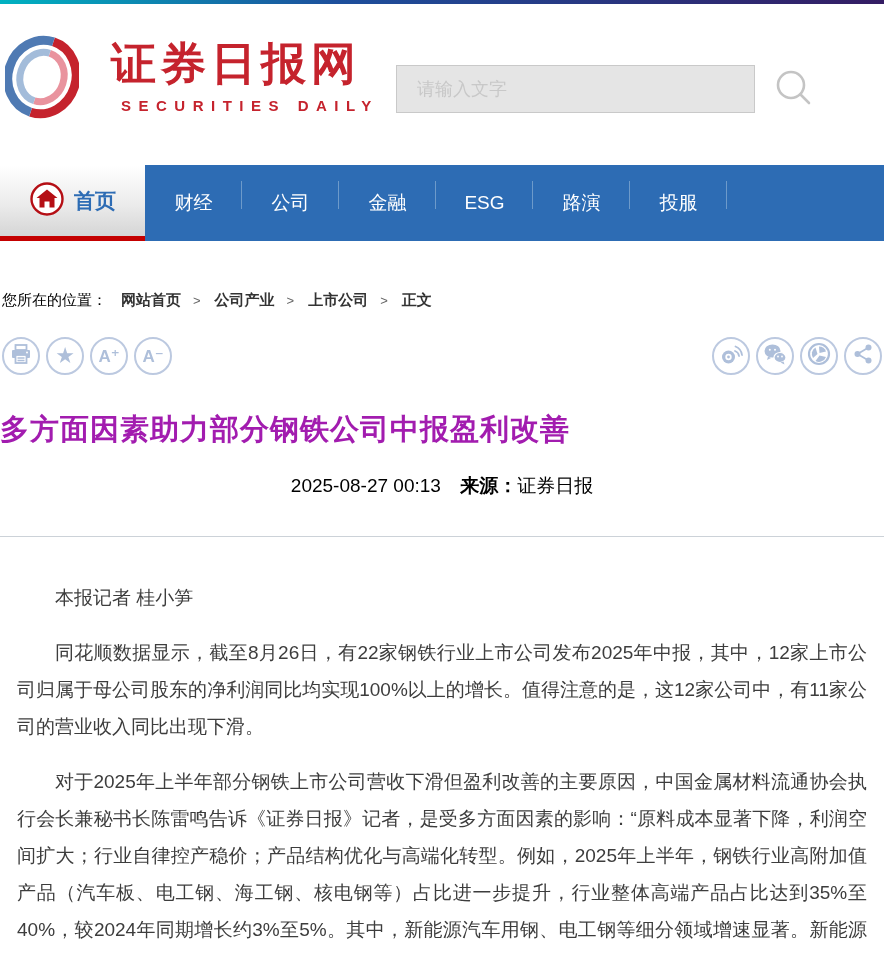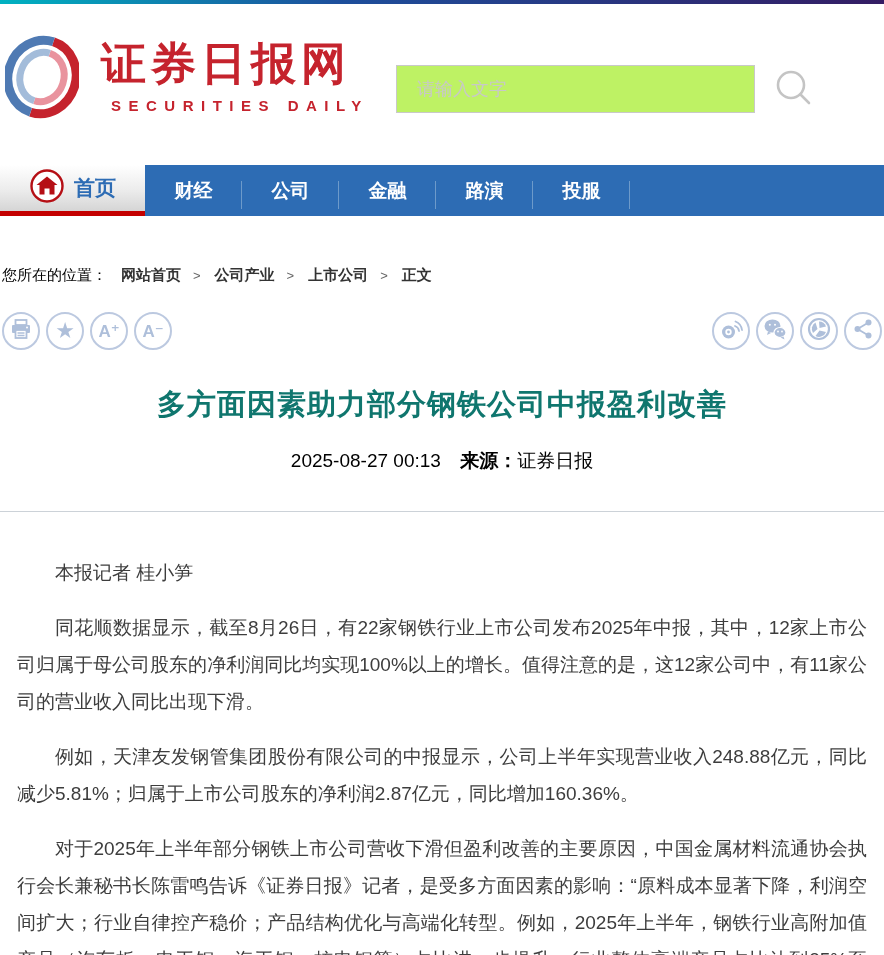--- a/index.html
+++ b/index.html
@@ -9,61 +9,61 @@
     font-family:"Liberation Sans","DejaVu Sans",sans-serif;
     -webkit-font-smoothing:antialiased;
   }
   
   .top-strip { height:4px; width:100%;
     background:linear-gradient(90deg,#00b2c1 0%,#1d4f9c 38%,#341c63 100%); }
 
   
   .header { position:relative; height:161px; background:#fff; }
   .logo { position:absolute; left:5px; top:28px; display:flex; align-items:flex-start; cursor:pointer; }
-  .logo-text { margin-left:22px; padding-top:8px; }
+  .logo-text { margin-left:32px; padding-top:8px; }
   .logo-cn { font-size:45px; font-weight:bold; color:#c5232d; letter-spacing:5px;
     font-family:"Liberation Serif","DejaVu Serif",serif; white-space:nowrap; line-height:1.1; }
   .logo-en { margin-top:7px; margin-left:10px; font-size:15px; font-weight:bold; color:#c5232d;
     letter-spacing:7.5px; white-space:nowrap;text-align:center; }
   .search-box { position:absolute; left:396px; top:61px; width:359px; height:48px;
-    border:1px solid #c9c9c9; background:#bef264; }
+    border:1px solid #c9c9c9; background:#e5e5e5; }
   .search-box input { width:100%; height:100%; border:none; outline:none;
     font-size:18px; color:#333; padding:0 20px; font-family:inherit; background:transparent; }
   .search-box input::placeholder { color:#c8c8c8; }
   .search-btn { position:absolute; left:772px; top:63px; width:44px; height:44px;
     background:none; border:none; padding:0; cursor:pointer; }
 
   
-  .nav { display:flex; height:51px; background:#2d6cb4; width:100%; overflow:hidden; }
+  .nav { display:flex; height:76px; background:#2d6cb4; width:100%; overflow:hidden; }
   .nav-home { flex:0 0 145px; display:flex; align-items:center; justify-content:center; gap:9px;
     background:linear-gradient(#ffffff 0%,#ececec 55%,#d5d5d5 100%);
     border-bottom:5px solid #c40000; cursor:pointer; }
   .nav-home-label { color:#2d6cb4; font-weight:bold; font-size:21px; }
   .nav-item { flex:0 0 97px; position:relative; display:flex; align-items:center; justify-content:center;
-    color:#fff; font-weight:bold; font-size:19px; cursor:pointer; white-space:nowrap; }
+    color:#fff; font-weight:normal; font-size:19px; cursor:pointer; white-space:nowrap; }
   .nav-item::after { content:""; position:absolute; right:0; top:16px; height:28px; width:1px;
     background:#6d9aca; }
 
   
   .breadcrumb { margin:50px 0 0 2px; font-size:15px; color:#000; display:flex; align-items:center; }
   .crumb-label { color:#000; }
   .crumb-link { color:#333; margin:0 0 0 14px; cursor:pointer;font-weight:bold; }
   .crumb-sep { color:#666; margin-left:12px; font-size:13px; }
 
   
   .tools { margin:27px 2px 0 2px; display:flex; align-items:center; }
   .tools-right { margin-left:auto; display:flex; margin-right:-6px; }
   .tool-circle { width:38px; height:38px; border-radius:50%; border:2px solid #bcc9e0;
     display:flex; align-items:center; justify-content:center; margin-right:6px;
     color:#aebfda; cursor:pointer; background:#fff; flex:0 0 auto; }
   .tool-circle .glyph-star { font-size:22px; line-height:1; color:#aebfda; }
   .glyph-font { font-size:17px; font-weight:bold; color:#aebfda; letter-spacing:0; }
 
   
-  .article-title { margin-top:35px; text-align:center; font-size:29px; font-weight:bold; color:#0f766e;
+  .article-title { margin-top:35px; font-size:29px; font-weight:bold; color:#a21caf;
     letter-spacing:1px; }
   .article-meta { margin-top:23px; text-align:center; font-size:19px; color:#000; }
   .article-meta .src-label { margin-left:14px;font-weight:bold; }
   .divider { margin-top:37px; border-top:1px solid #ccd2d8; height:0; }
 
   
   .article-body { padding:14px 17px 0 17px; color:#3d3d3d; font-size:19px; line-height:37px;
     text-align:justify; }
   .article-body p { margin:18px 0 0 0; text-indent:2em; }
   .article-body p.first { margin-top:28px; }
@@ -108,20 +108,21 @@
       <svg width="36" height="36" viewBox="0 0 36 36">
         <circle cx="18" cy="18" r="15.5" fill="#fff" stroke="#b50f15" stroke-width="2.4"></circle>
         <path d="M18 8.5 L28.5 17 L25.5 17 L25.5 26.5 L20.5 26.5 L20.5 20.5 L15.5 20.5 L15.5 26.5 L10.5 26.5 L10.5 17 L7.5 17 Z" fill="#b50f15"></path>
       </svg>
     </span>
     <span class="nav-home-label">首页</span>
   </div>
   <div class="nav-item">财经</div>
   <div class="nav-item">公司</div>
   <div class="nav-item">金融</div>
+  <div class="nav-item">ESG</div>
   <div class="nav-item">路演</div>
   <div class="nav-item">投服</div>
 </div>
 
 <div class="breadcrumb">
   <span class="crumb-label">您所在的位置：</span>
   <span class="crumb-link">网站首页</span>
   <span class="crumb-sep">&gt;</span>
   <span class="crumb-link">公司产业</span>
   <span class="crumb-sep">&gt;</span>
@@ -208,15 +209,14 @@
 <div class="article-meta">
   <span>2025-08-27 00:13</span>
   <span class="src-label">来源：</span><span>证券日报</span>
 </div>
 
 <div class="divider"></div>
 
 <div class="article-body">
   <p class="first">本报记者 桂小笋</p>
   <p>同花顺数据显示，截至8月26日，有22家钢铁行业上市公司发布2025年中报，其中，12家上市公司归属于母公司股东的净利润同比均实现100%以上的增长。值得注意的是，这12家公司中，有11家公司的营业收入同比出现下滑。</p>
-  <p>例如，天津友发钢管集团股份有限公司的中报显示，公司上半年实现营业收入248.88亿元，同比减少5.81%；归属于上市公司股东的净利润2.87亿元，同比增加160.36%。</p>
   <p>对于2025年上半年部分钢铁上市公司营收下滑但盈利改善的主要原因，中国金属材料流通协会执行会长兼秘书长陈雷鸣告诉《证券日报》记者，是受多方面因素的影响：“原料成本显著下降，利润空间扩大；行业自律控产稳价；产品结构优化与高端化转型。例如，2025年上半年，钢铁行业高附加值产品（汽车板、电工钢、海工钢、核电钢等）占比进一步提升，行业整体高端产品占比达到35%至40%，较2024年同期增长约3%至5%。其中，新能源汽车用钢、电工钢等细分领域增速显著。新能源汽车用钢市场规模同</p>
 </div>
 
 </body></html>

